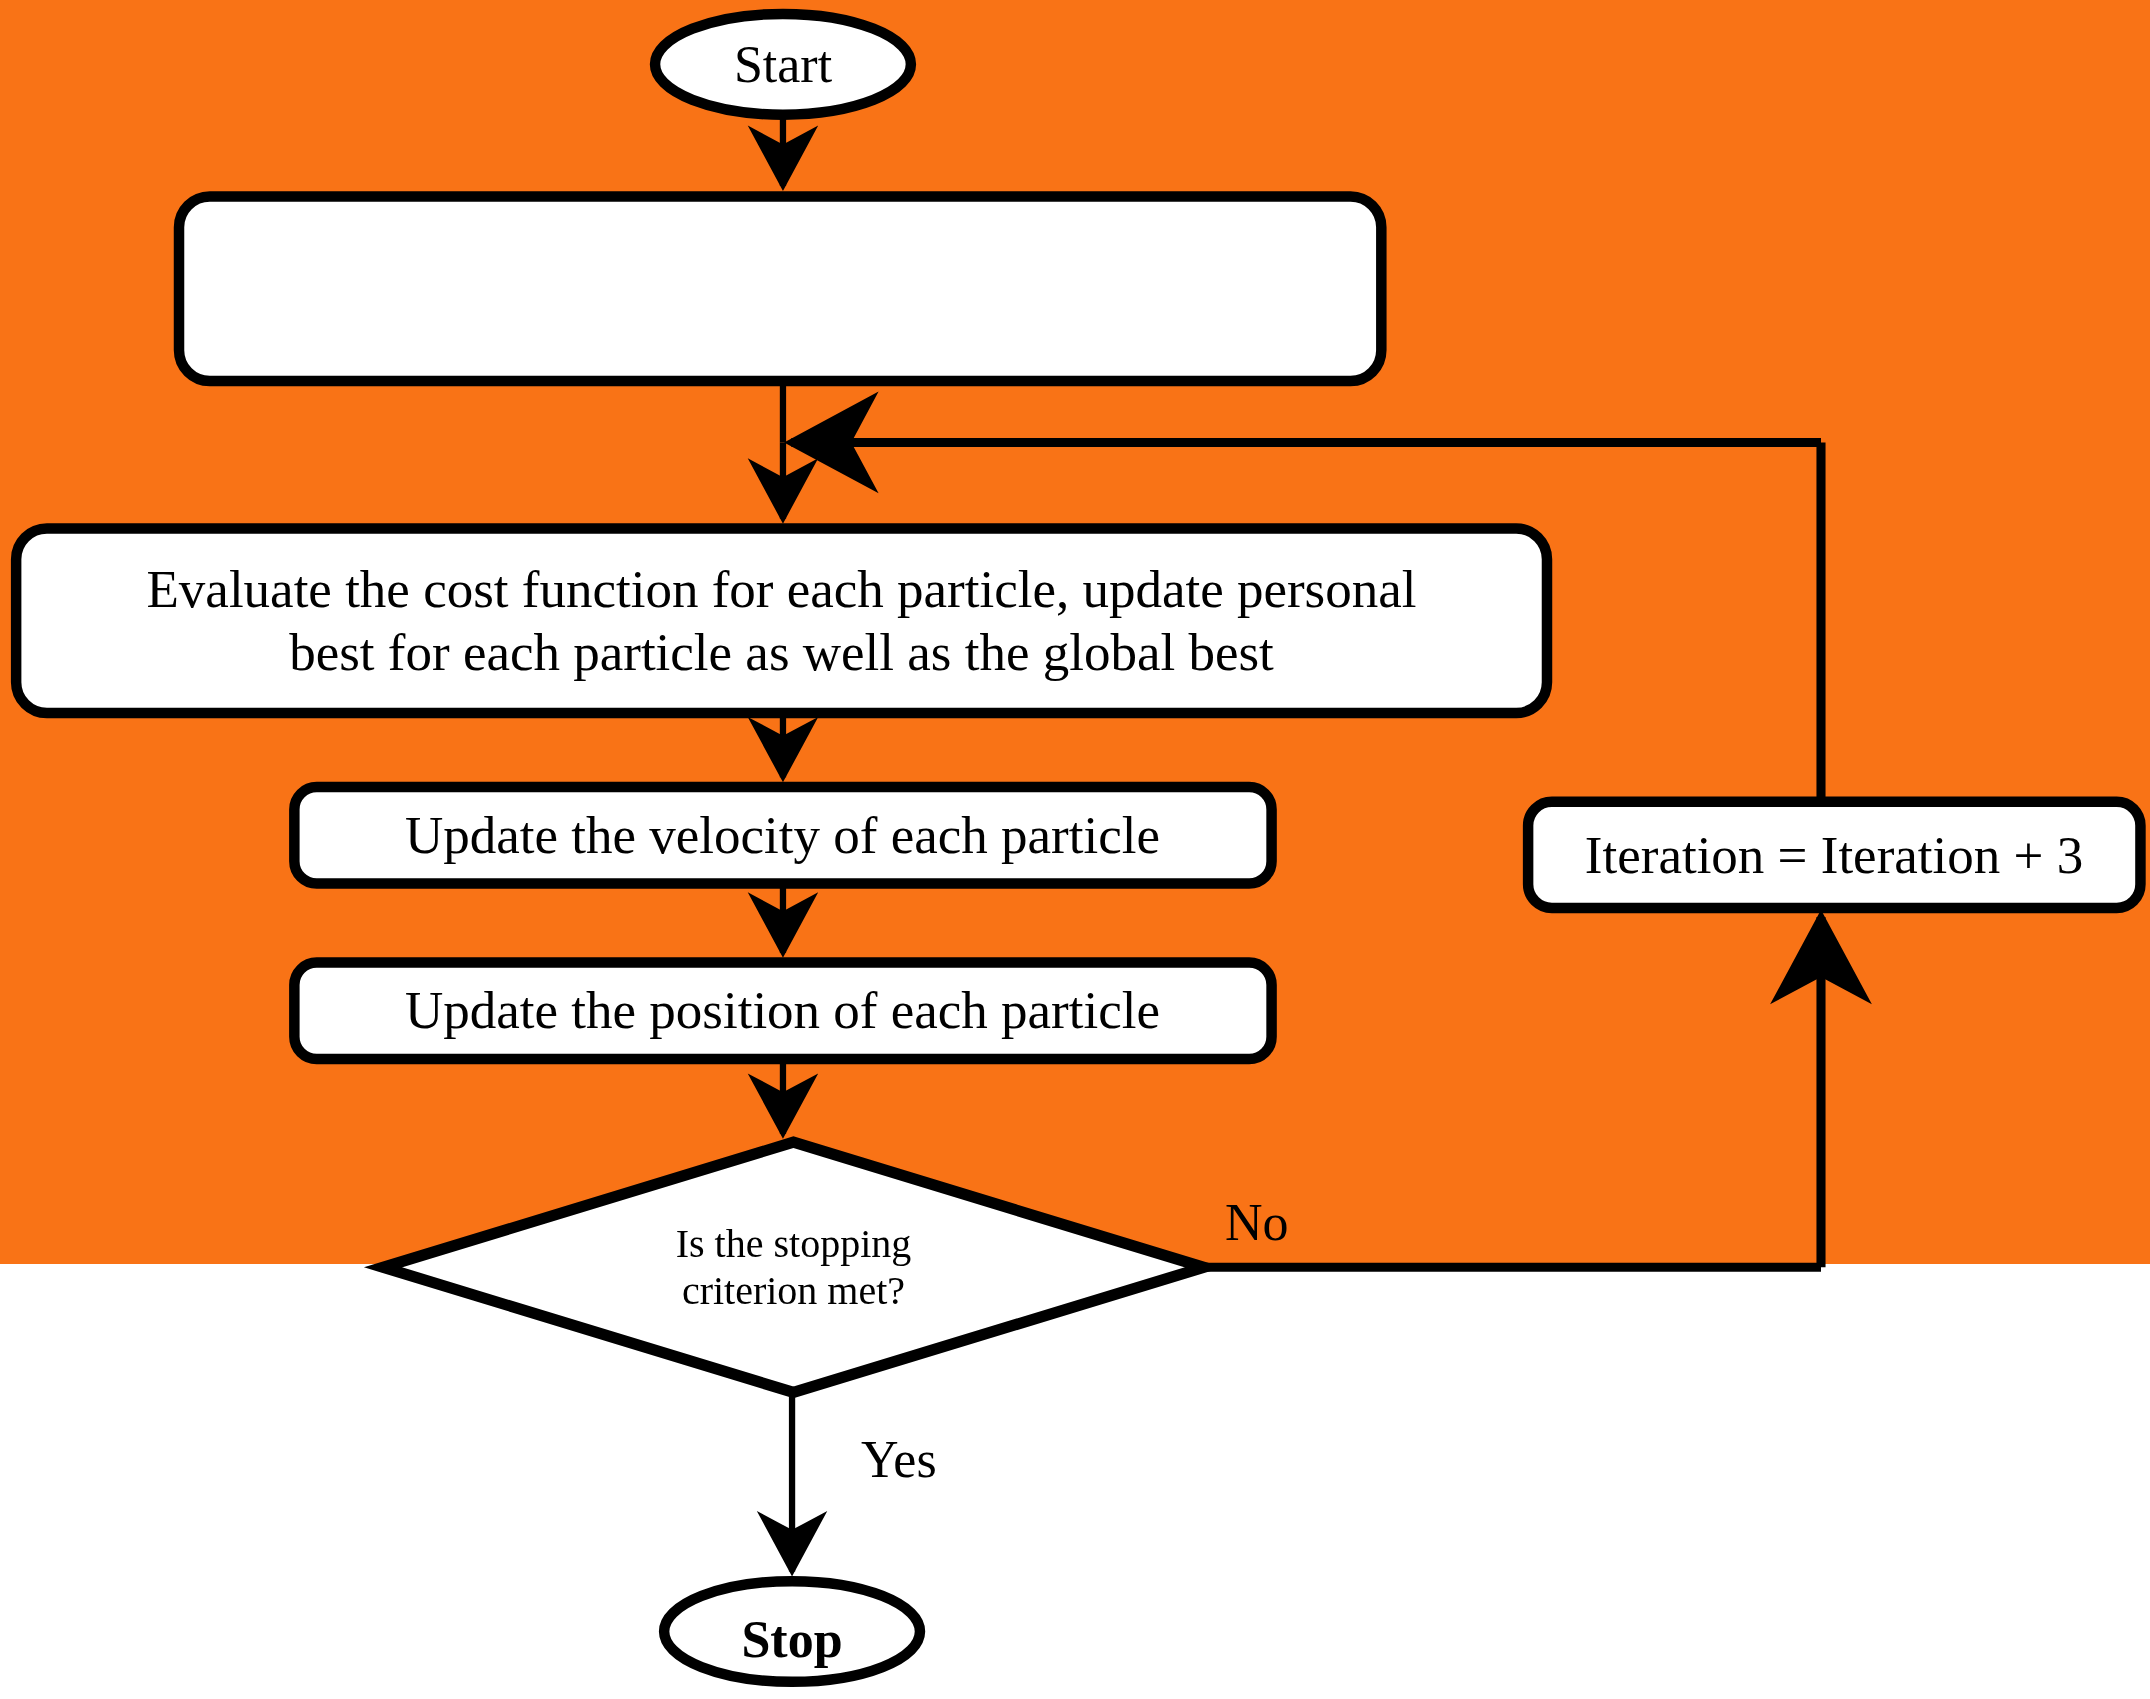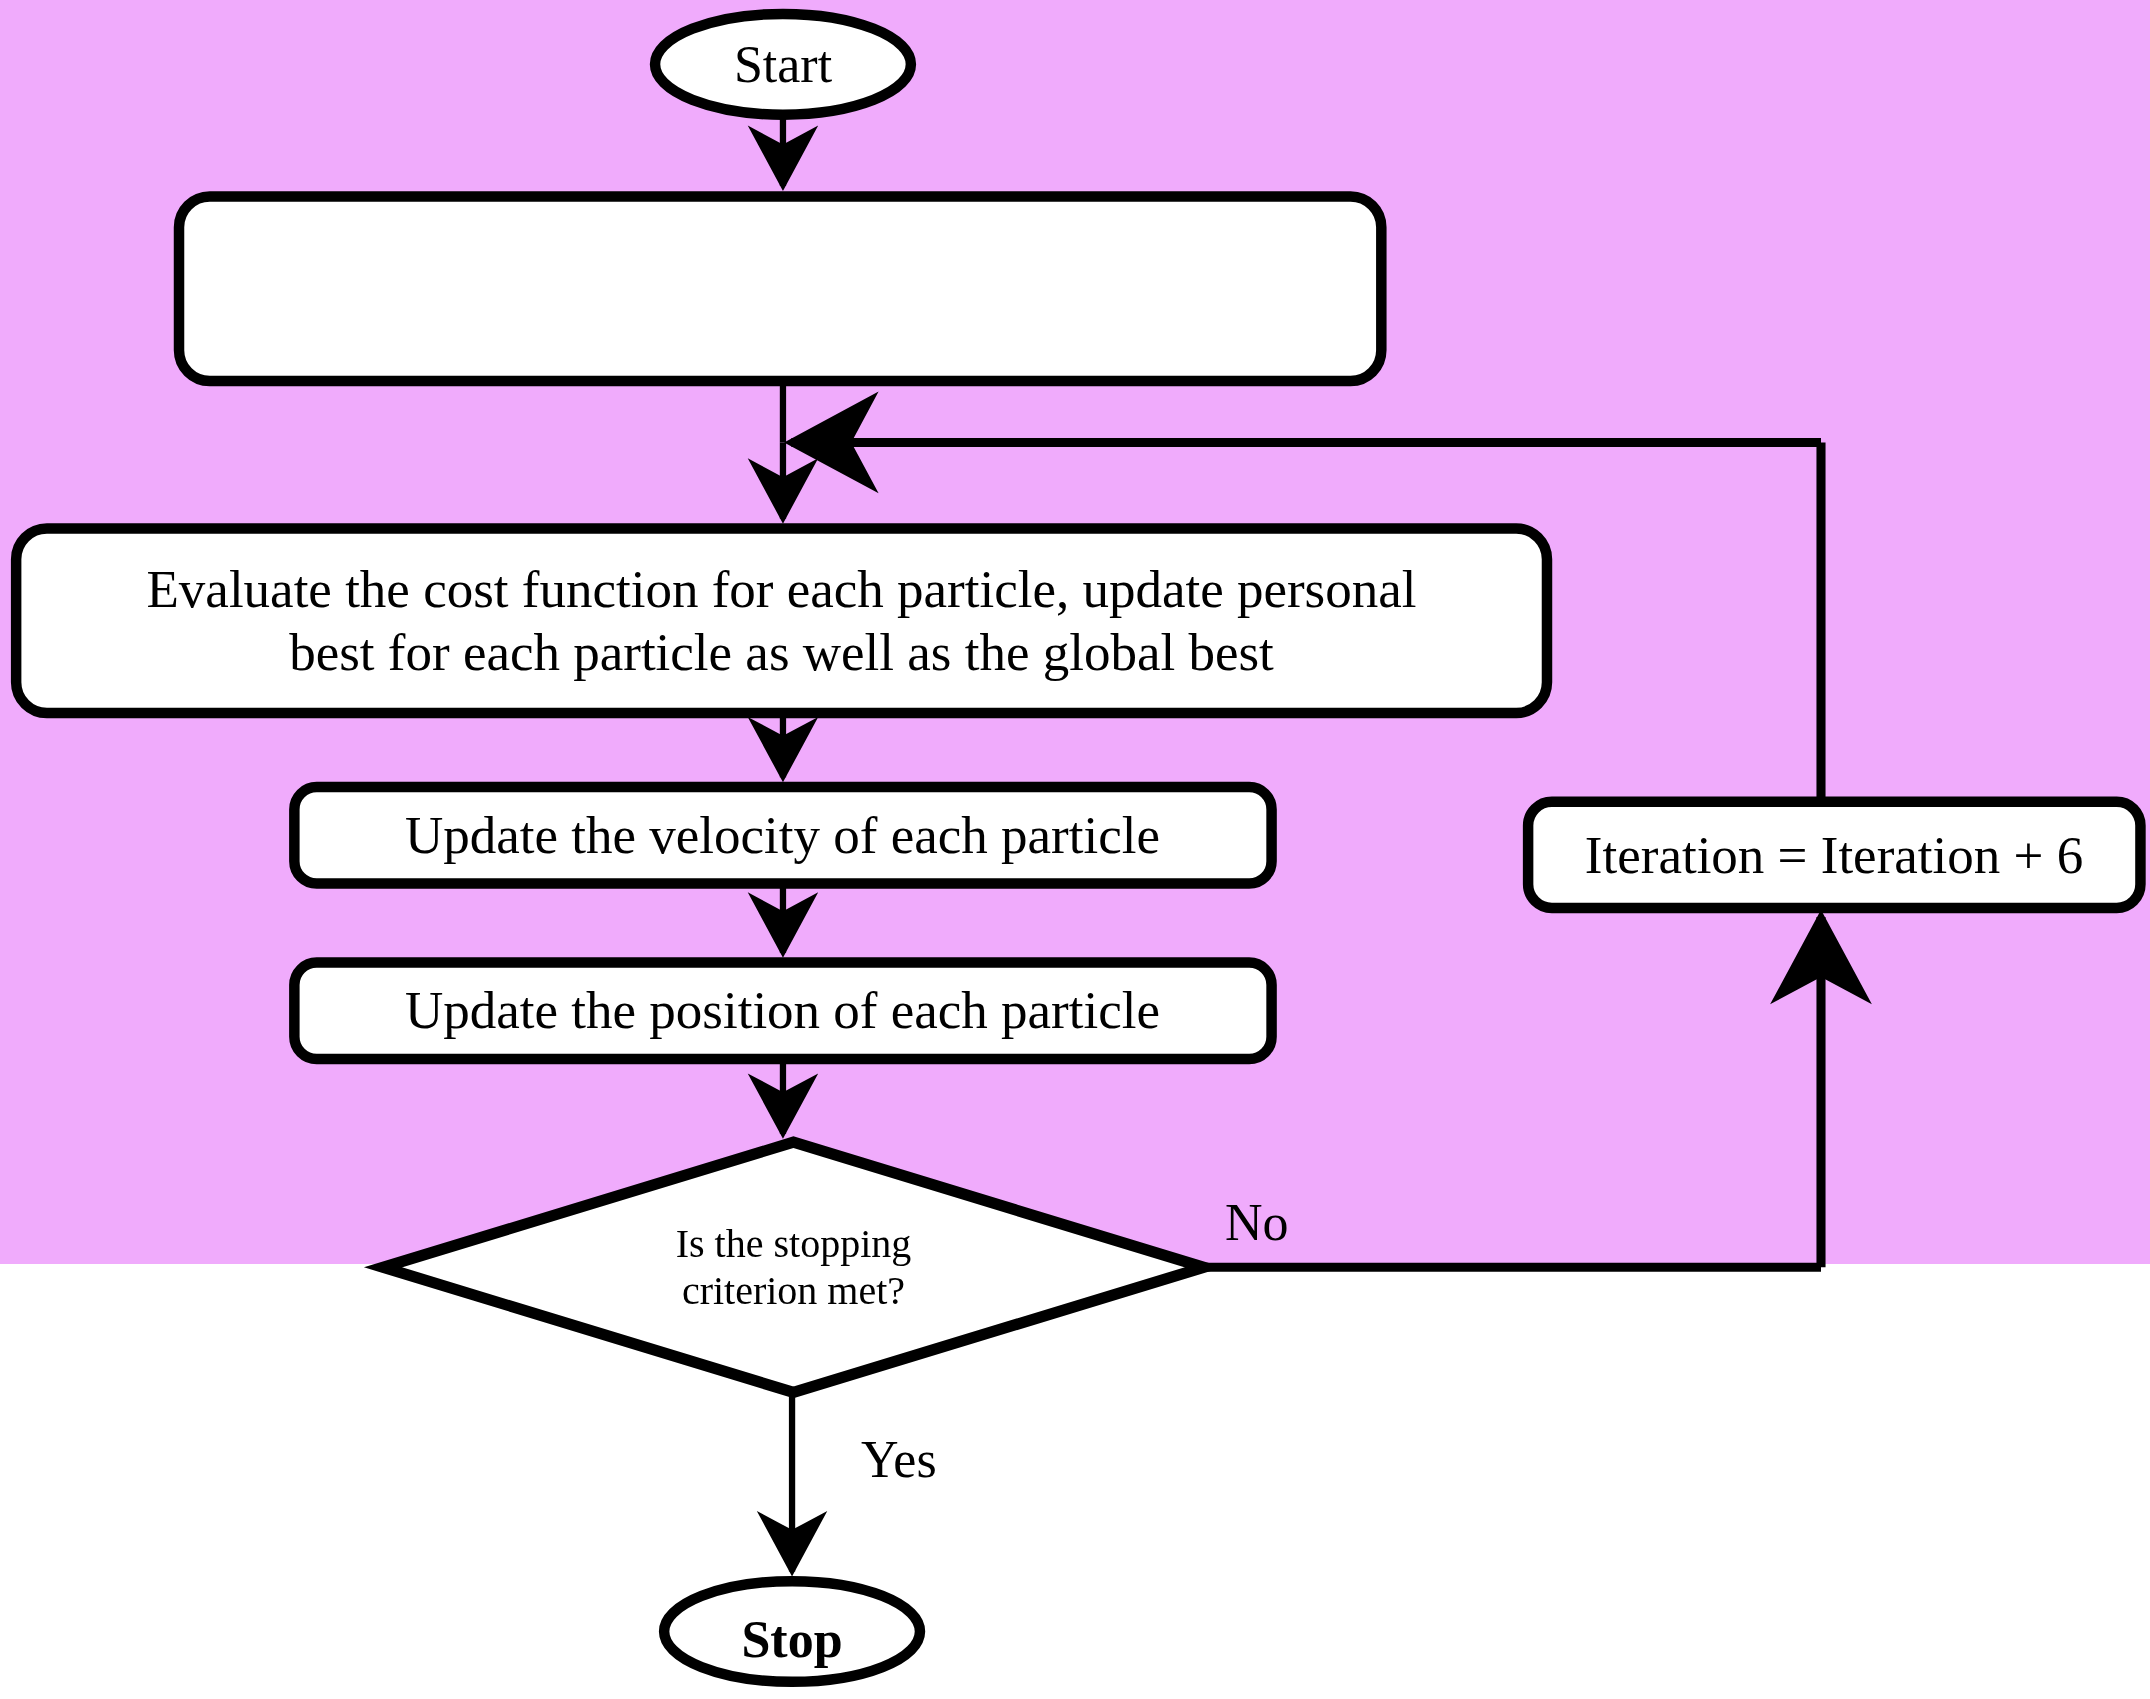--- a/index.html
+++ b/index.html
@@ -11,21 +11,21 @@
   body {
     width: 2151px;
     height: 1700px;
     overflow: hidden;
     font-family: "Liberation Serif", "DejaVu Serif", serif;
   }
   #flow-root {
     position: relative;
     width: 2151px;
     height: 1264px;
-    background: #f0abfc;
+    background: #f97316;
   }
   #flow-svg {
     position: absolute;
     top: 0;
     left: 0;
     width: 2151px;
     height: 1700px;
   }
   .node-label {
     position: absolute;
@@ -104,21 +104,21 @@
   <div class="node-label process-text" style="left:16px; top:528px; width:1531px; height:185px;">Evaluate the cost function for each particle, update personal
 best for each particle as well as the global best</div>
 
   <div class="node-label process-text" style="left:294px; top:787px; width:977px; height:96px;">Update the velocity of each particle</div>
 
   <div class="node-label process-text" style="left:294px; top:962px; width:977px; height:96px;">Update the position of each particle</div>
 
   <div class="node-label decision-text" style="left:514px; top:1188px; width:559px; height:158px;">Is the stopping
 criterion met?</div>
 
-  <div class="node-label process-text" style="left:1528px; top:802px; width:612px; height:106px;">Iteration = Iteration + 6</div>
+  <div class="node-label process-text" style="left:1528px; top:802px; width:612px; height:106px;">Iteration = Iteration + 3</div>
 
   <div class="node-label terminator-text" style="left:664px; top:1589px; width:256px; height:101px;font-weight:bold;">Stop</div>
 
   <div class="edge-label branch-text" style="left:1225px; top:1197px;">No</div>
 
   <div class="edge-label branch-text" style="left:837px; top:1434px;margin-left:24px;">Yes</div>
 
 </div>
 
 

